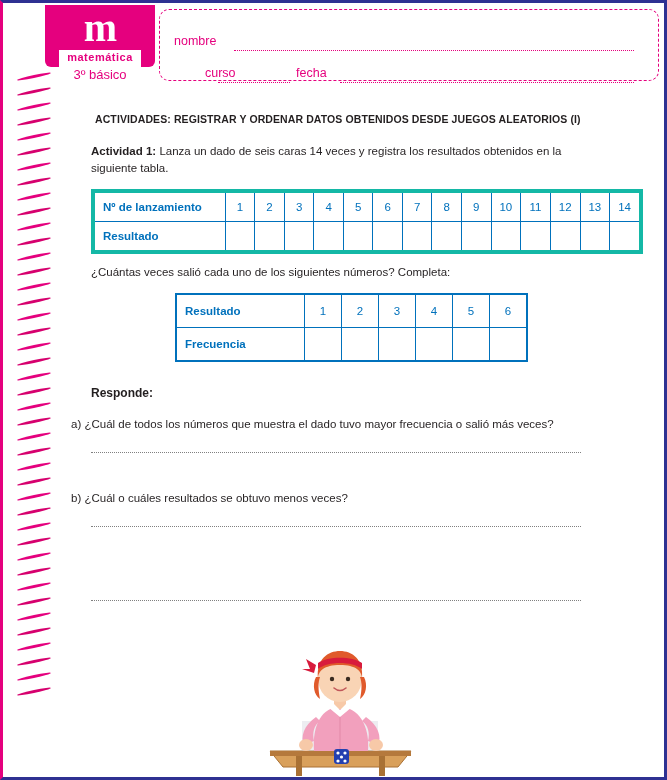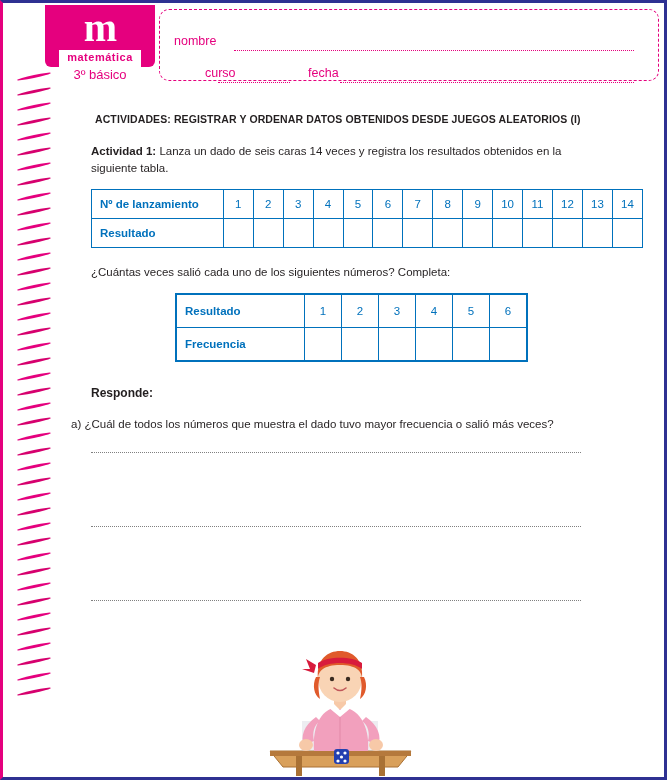--- a/index.html
+++ b/index.html
@@ -157,21 +157,21 @@
     font-weight: bold;
     text-align: left;
     padding-left: 8px;
   }
   .tbl-wrap1 {
     position: absolute;
     left: 28px;
     top: 88px;
   }
   .tbl-wrap1 .tbl {
-    border: 1px solid #14b8a6;
+    border: 4px solid #14b8a6;
     border-radius: 3px;
   }
   .tbl-wrap1 td.head { width: 122px; }
   .tbl-wrap1 td.num { width: 27px; }
 
   .q-complete {
     position: absolute;
     left: 28px;
     top: 165px;
     font-size: 11.5px;
@@ -280,21 +280,21 @@
   </div>
   <div class="logo-sub">3º básico</div>
 
   <div class="header-box">
     <span class="hdr-label" style="left:14px; top:24px;">nombre</span>
     <span class="hdr-line" style="left:74px; top:40px; width:400px;"></span>
 
     <span class="hdr-label" style="left:14px; top:56px;margin-left:31px;">curso</span>
     <span class="hdr-line" style="left:58px; top:72px; width:72px;"></span>
 
-    <span class="hdr-label" style="left:148px; top:56px;">fecha</span>
+    <span class="hdr-label" style="left:136px; top:56px;">fecha</span>
     <span class="hdr-line" style="left:180px; top:72px; width:294px;"></span>
   </div>
 
   <div class="content">
 
     <div class="act-title">ACTIVIDADES: REGISTRAR Y ORDENAR DATOS OBTENIDOS DESDE JUEGOS ALEATORIOS (I)</div>
 
     <div class="act-intro"><b>Actividad 1:</b><span> Lanza un dado de seis caras 14 veces y registra los resultados obtenidos en la siguiente tabla.</span></div>
 
     <div class="tbl-wrap1">
@@ -363,20 +363,21 @@
             </tr>
       </tbody>
         </table>
     </div>
 
     <div class="responde">Responde:</div>
 
     <div class="question" style="top:317px;">a) ¿Cuál de todos los números que muestra el dado tuvo mayor frecuencia o salió más veces?</div>
     <div class="ansline" style="top:351px;"></div>
 
+    <div class="question" style="top:391px;">b) ¿Cuál o cuáles resultados se obtuvo menos veces?</div>
     <div class="ansline" style="top:425px;"></div>
 
     <div class="ansline" style="top:499px;"></div>
   </div>
 
   <div class="illus">
     <svg viewBox="0 0 165 145" width="165" height="145" xmlns="http://www.w3.org/2000/svg">
 
       <polygon points="12,118 153,118 140,134 25,134" fill="#d9a05b" stroke="#a97134" stroke-width="1"></polygon>
       <rect x="12" y="118" width="141" height="5" fill="#b5793c"></rect>

